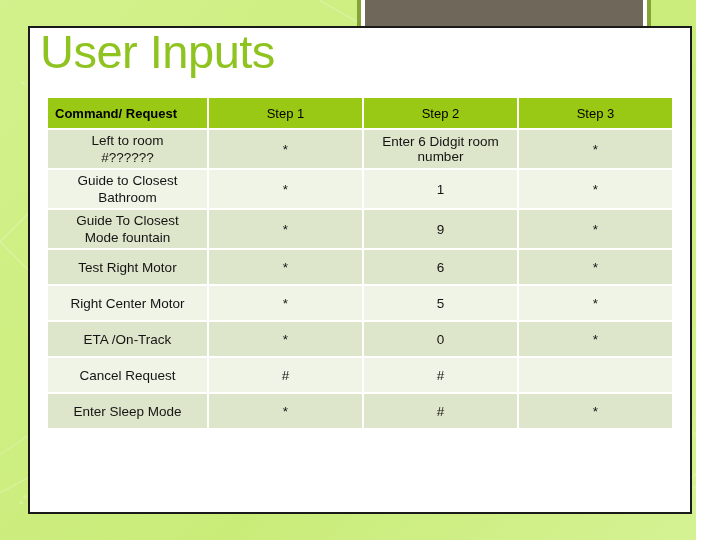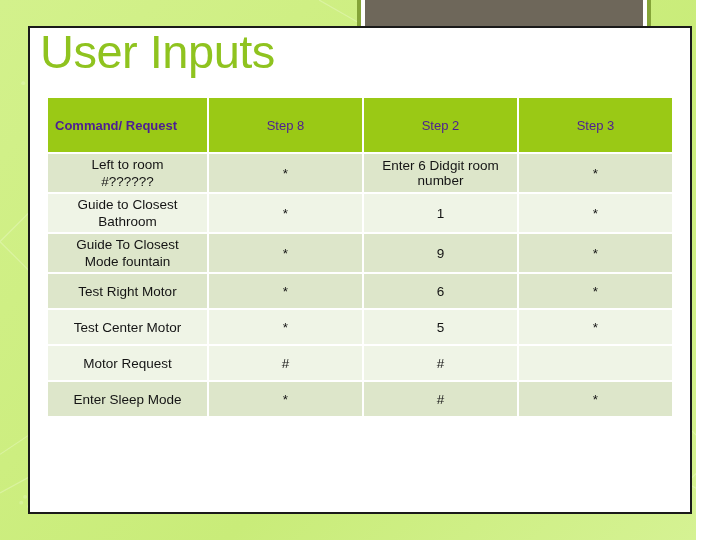--- a/index.html
+++ b/index.html
@@ -83,27 +83,27 @@
   table.grid {
     border-collapse: separate;
     border-spacing: 2px 2px;
     width: 625px;
     table-layout: fixed;
     font-size: 13px;
     color: #111111;
   }
   table.grid th {
     background: #9ac915;
-    color: #4c1d95;
+    color: #000000;
     font-weight: normal;
     font-size: 13px;
     height: 30px;
     vertical-align: middle;
     text-align: center;
-    padding: 12px 4px;
+    padding: 0 4px;
   }
   table.grid th.cmd-head {
     text-align: left;
     padding-left: 7px;
     font-weight: bold;
   }
   table.grid td {
     text-align: center;
     vertical-align: middle;
     padding: 2px 4px;
@@ -163,21 +163,21 @@
     <table class="grid">
       <colgroup>
         <col class="c1">
           <col class="c2">
           <col class="c3">
           <col class="c4">
       </colgroup>
       <thead>
         <tr>
           <th class="cmd-head">Command/ Request</th>
-          <th>Step 8</th>
+          <th>Step 1</th>
           <th>Step 2</th>
           <th>Step 3</th>
         </tr>
       </thead>
       <tbody>
 
         <tr class="shade">
           <td class="cmd tall">
             <span>Left to room</span><br>
             <span>#??????</span>
@@ -212,29 +212,35 @@
 
 
         <tr class="shade">
           <td class="cmd">Test Right Motor</td>
           <td class="sym">*</td>
           <td>6</td>
           <td class="sym">*</td>
         </tr>
 
         <tr class="light">
-          <td class="cmd">Test Center Motor</td>
+          <td class="cmd">Right Center Motor</td>
           <td class="sym">*</td>
           <td>5</td>
           <td class="sym">*</td>
         </tr>
 
+        <tr class="shade">
+          <td class="cmd">ETA /On-Track</td>
+          <td class="sym">*</td>
+          <td>0</td>
+          <td class="sym">*</td>
+        </tr>
 
         <tr class="light">
-          <td class="cmd">Motor Request</td>
+          <td class="cmd">Cancel Request</td>
           <td class="sym">#</td>
           <td class="sym">#</td>
           <td class="sym"></td>
         </tr>
 
         <tr class="shade">
           <td class="cmd">Enter Sleep Mode</td>
           <td class="sym">*</td>
           <td class="sym">#</td>
           <td class="sym">*</td>

